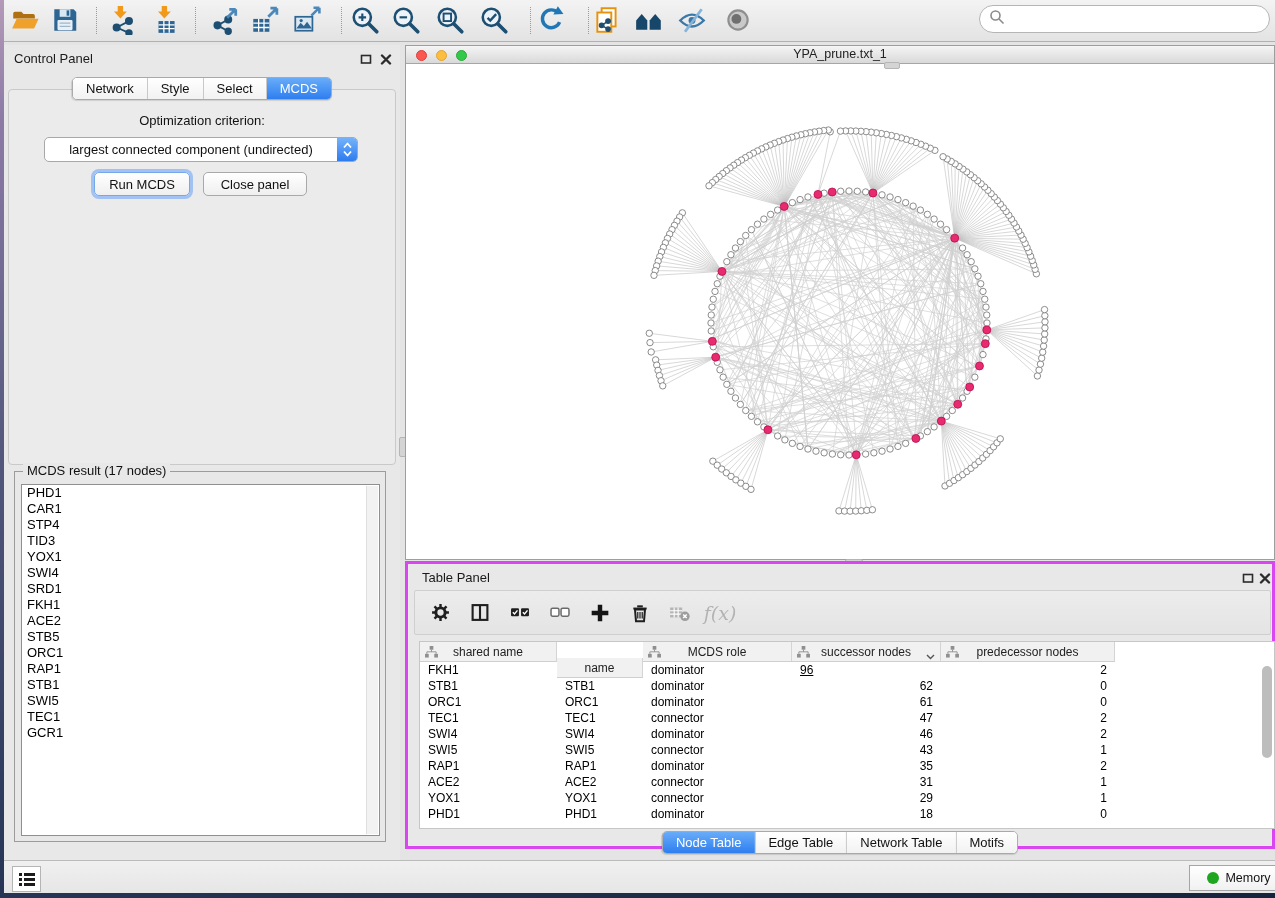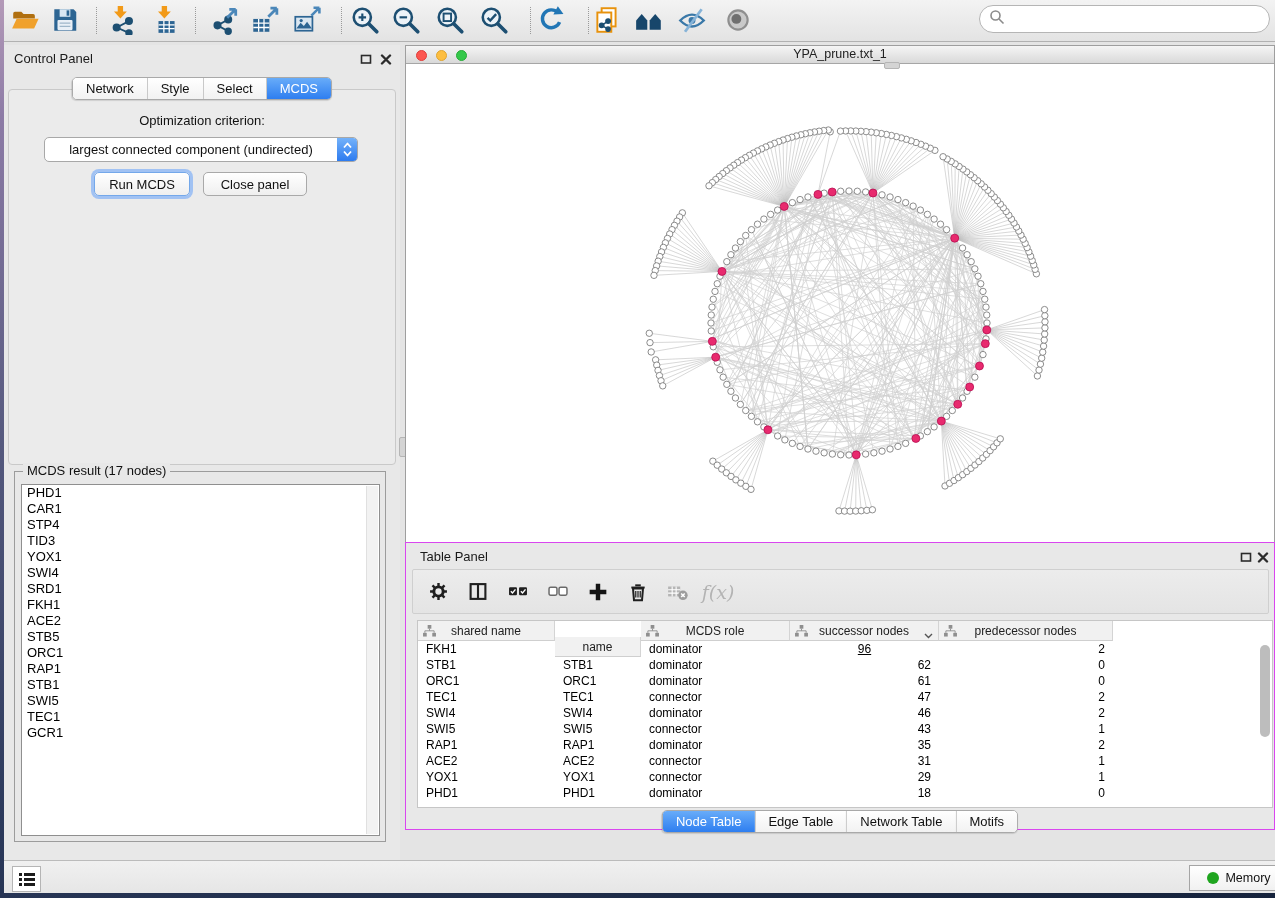--- a/index.html
+++ b/index.html
@@ -51,21 +51,21 @@
   #right-col{position:absolute;left:401px;top:45px;width:870px;height:815px;}
   #net-window{position:absolute;left:0;top:0;width:870px;height:515px;border:1px solid #9e9e9e;box-sizing:border-box;background:#fff;}
   #net-titlebar{position:absolute;left:0;top:0;width:100%;height:18px;
     background:linear-gradient(#f5f5f5,#d9d9d9);border-bottom:1px solid #a6a6a6;box-sizing:border-box;}
   .traffic{position:absolute;top:3.5px;width:11px;height:11px;border-radius:50%;}
   #net-title{position:absolute;left:0;top:1px;width:100%;text-align:center;font-size:12.5px;color:#222;}
   #net-canvas{position:absolute;left:0;top:18px;width:868px;height:495px;background:#fff;overflow:hidden;}
   .grip{position:absolute;background:#d4d4d4;border:1px solid #b5b5b5;border-radius:2px;}
 
   
-  #table-panel{position:absolute;left:0;top:497px;width:870px;height:288px;background:#e8e8e8;border:1px solid #d946ef;box-sizing:border-box;}
+  #table-panel{position:absolute;left:0;top:516px;width:870px;height:288px;background:#e8e8e8;border:3px solid #d946ef;box-sizing:border-box;}
   #tp-toolbar{position:absolute;left:6px;top:26px;width:857px;height:45px;background:linear-gradient(#ececec,#e4e4e4);
     border:1px solid #cfcfcf;border-radius:2px;display:flex;align-items:center;gap:14px;padding-left:12px;box-sizing:border-box;}
   .tp-ico{width:26px;height:26px;display:flex;align-items:center;justify-content:center;}
   .fx-txt{font-family:"DejaVu Serif",serif;font-style:italic;font-size:19px;color:#b3b3b3;}
   #tbl{position:absolute;left:11px;top:77px;width:856px;height:188px;background:#fff;border:1px solid #c6c6c6;box-sizing:border-box;overflow:hidden;}
   #tbl-head{display:flex;height:20px;}
   .th{position:relative;display:flex;align-items:center;justify-content:center;background:#f1f1f1;
     border-right:1px solid #d4d4d4;border-bottom:1px solid #cicic1;border-bottom:1px solid #cfcfcf;
     font-size:12px;color:#222;box-sizing:border-box;height:20px;flex:0 0 auto;}
   .th .map-ico{position:absolute;left:5px;top:4px;}
@@ -1150,21 +1150,21 @@
                   <path d="M7 4 V6.3 M2 8.5 V6.3 H12 V8.5" stroke="#8f8f8f" fill="none"></path>
                 </svg></span>
               <span>predecessor nodes</span>
             </div>
           </div>
         <div id="tbl-body">
             <div class="tr">
               <div class="td" style="width: 137px; text-align: left;">FKH1</div>
               <div class="td" style="width: 86px; text-align: left;">FKH1</div>
               <div class="td" style="width: 149px; text-align: left;">dominator</div>
-              <div class="td" style="width: 149px; text-align: center; text-decoration: underline;">96</div>
+              <div class="td" style="width: 149px; text-align: left; text-decoration: underline;">96</div>
               <div class="td" style="width: 174px; text-align: right;">2</div>
             </div>
             <div class="tr">
               <div class="td" style="width: 137px; text-align: left;">STB1</div>
               <div class="td" style="width: 86px; text-align: left;">STB1</div>
               <div class="td" style="width: 149px; text-align: left;">dominator</div>
               <div class="td" style="width: 149px; text-align: right;">62</div>
               <div class="td" style="width: 174px; text-align: right;">0</div>
             </div>
             <div class="tr">

